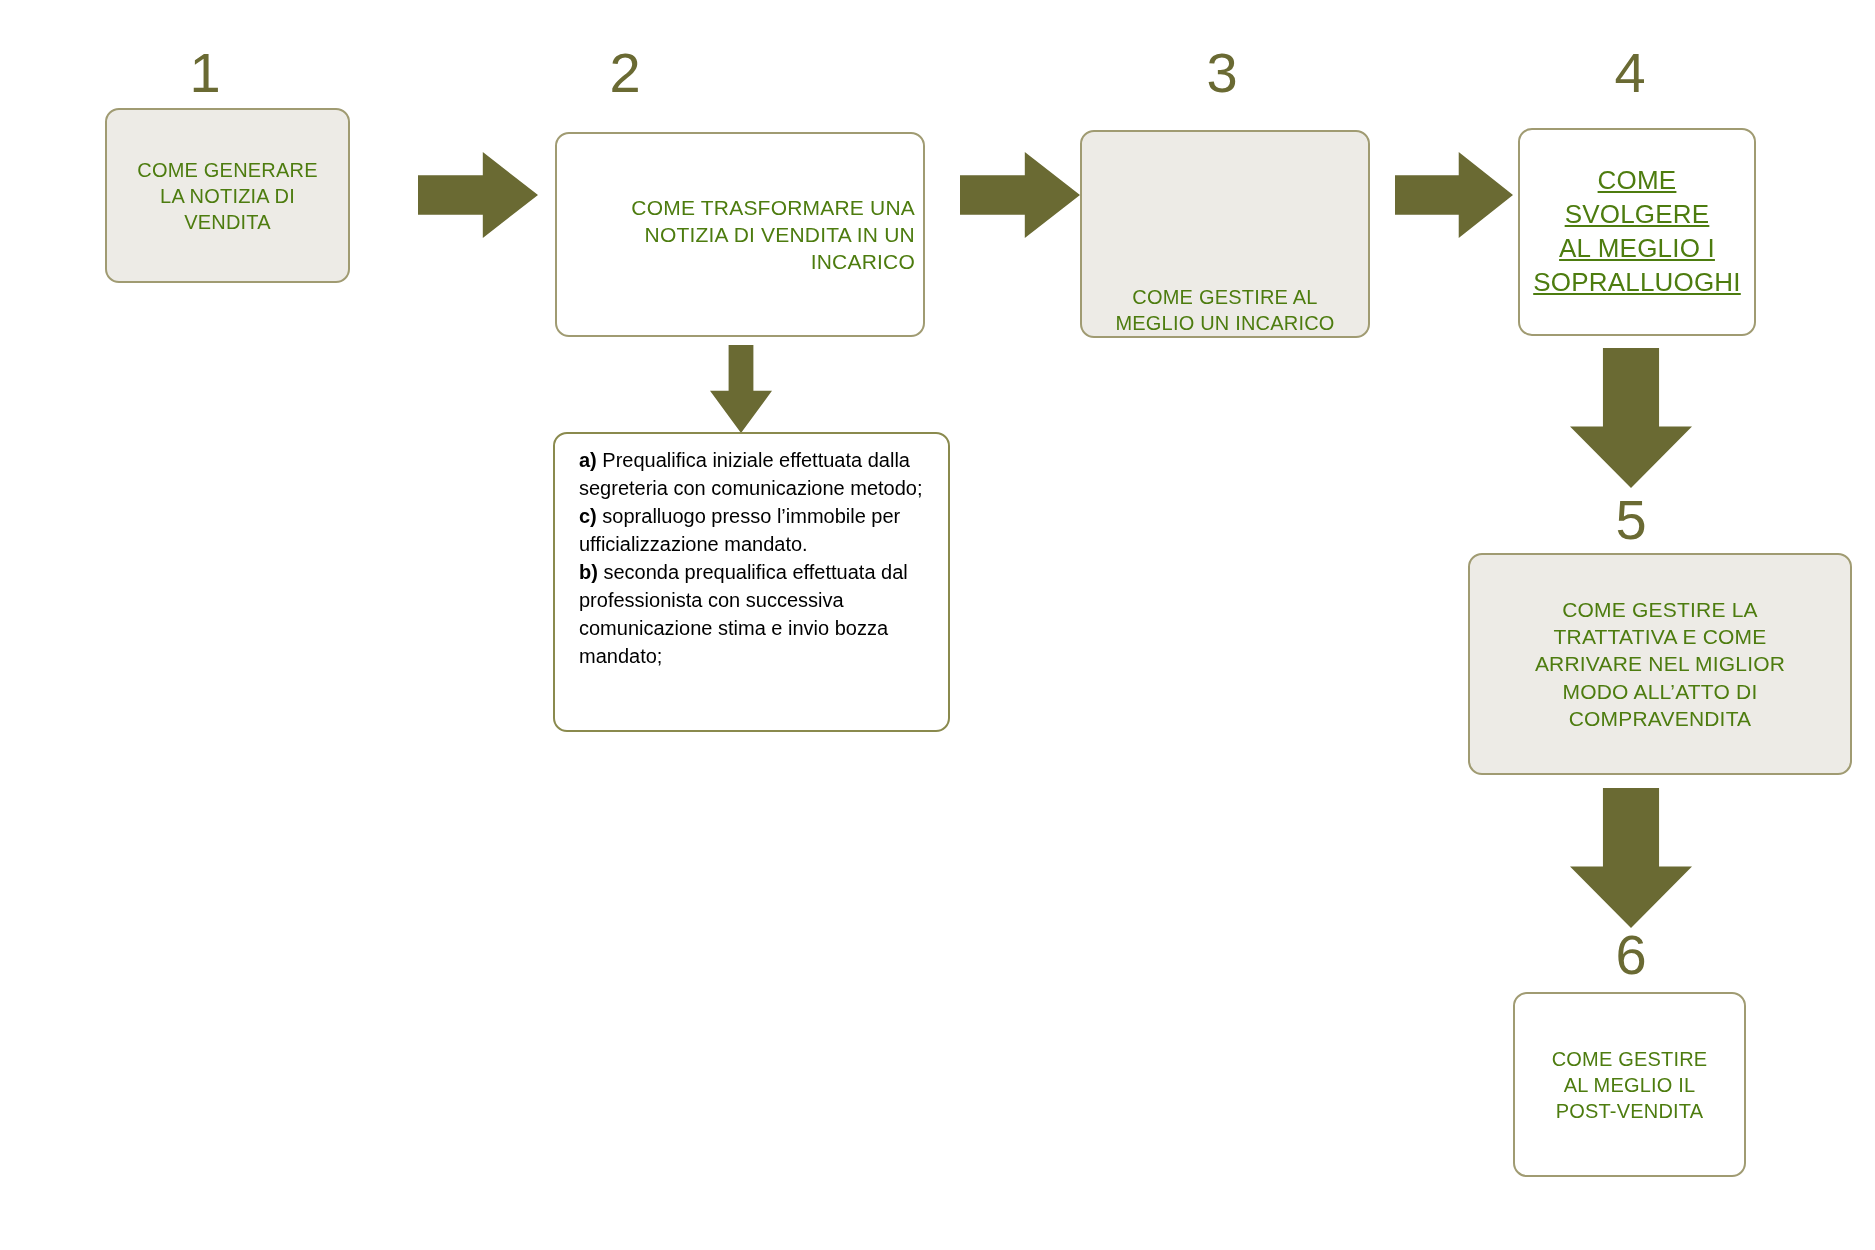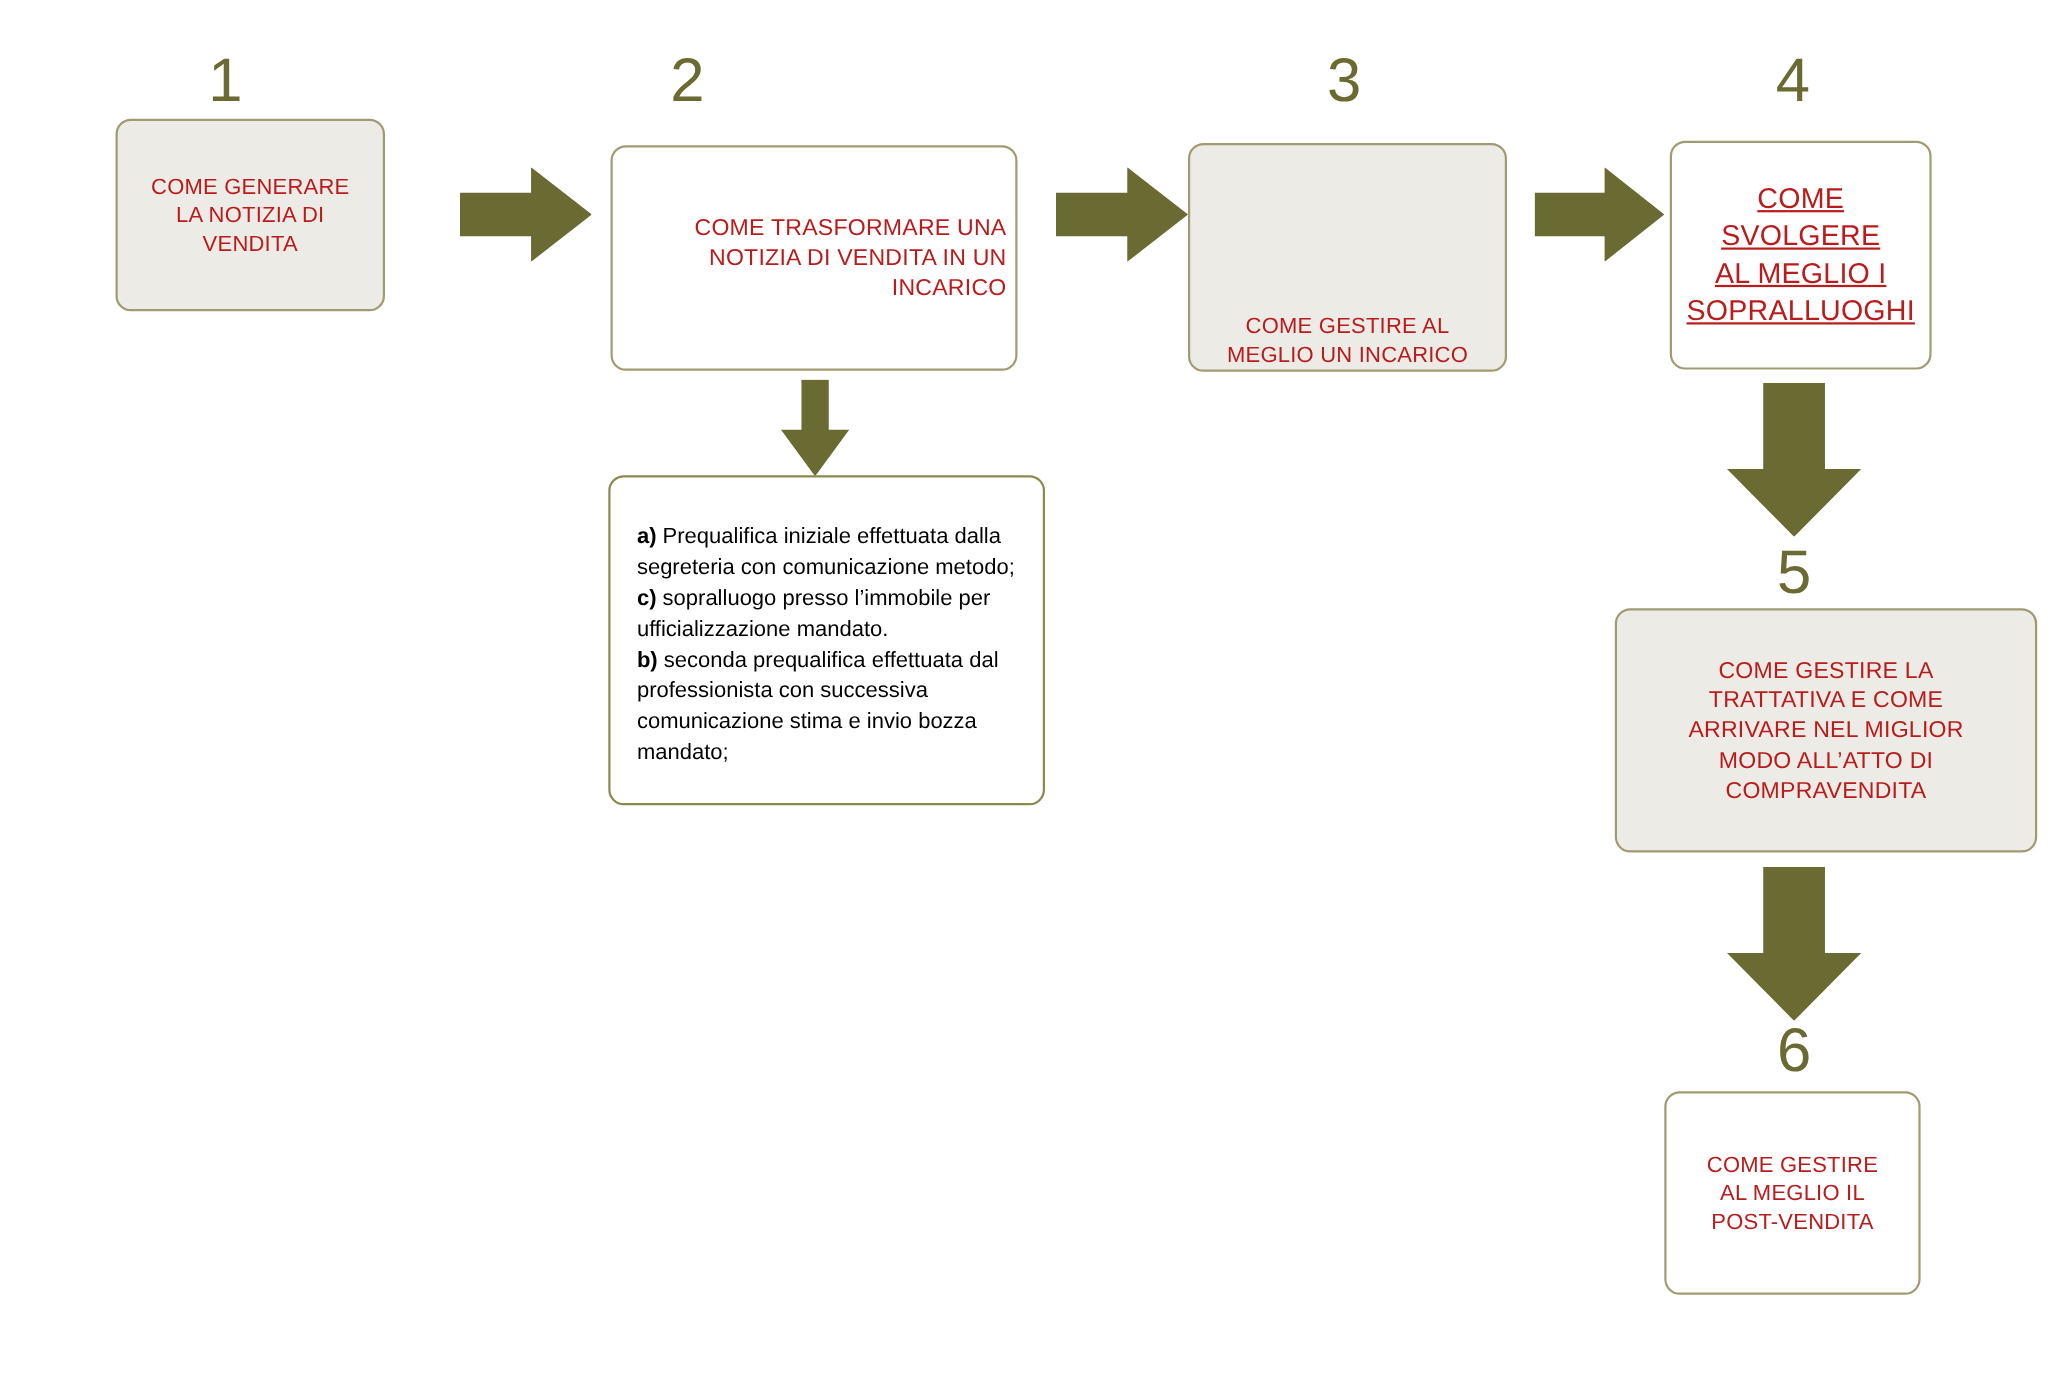--- a/index.html
+++ b/index.html
@@ -23,21 +23,21 @@
   
   .step-box {
     position: absolute;
     box-sizing: border-box;
     border: 2px solid #A09B72;
     border-radius: 14px;
     display: flex;
     align-items: center;
     justify-content: center;
     text-align: center;
-    color: #b91c1c;
+    color: #4d7c0f;
     letter-spacing: 0.2px;
     line-height: 1.30;
   }
   .step-box.filled { background: #EDEBE6; }
   .step-box.plain  { background: #FFFFFF; }
 
   .step-label {
     display: block;
     width: 100%;
     padding: 0 8px;
@@ -56,21 +56,21 @@
     font-family: "Liberation Sans", sans-serif;
   }
 
   
   .detail-box {
     position: absolute;
     box-sizing: border-box;
     border: 2px solid #8A8A4E;
     border-radius: 14px;
     background: #FFFFFF;
-    padding: 40px 24px 22px 24px;
+    padding: 12px 24px 22px 24px;
     color: #000000;
     font-size: 20px;
     line-height: 1.40;
   }
   .detail-line { display: block; }
   .detail-line b { font-weight: bold; }
 
   
   .arrow-right {
     position: absolute;

